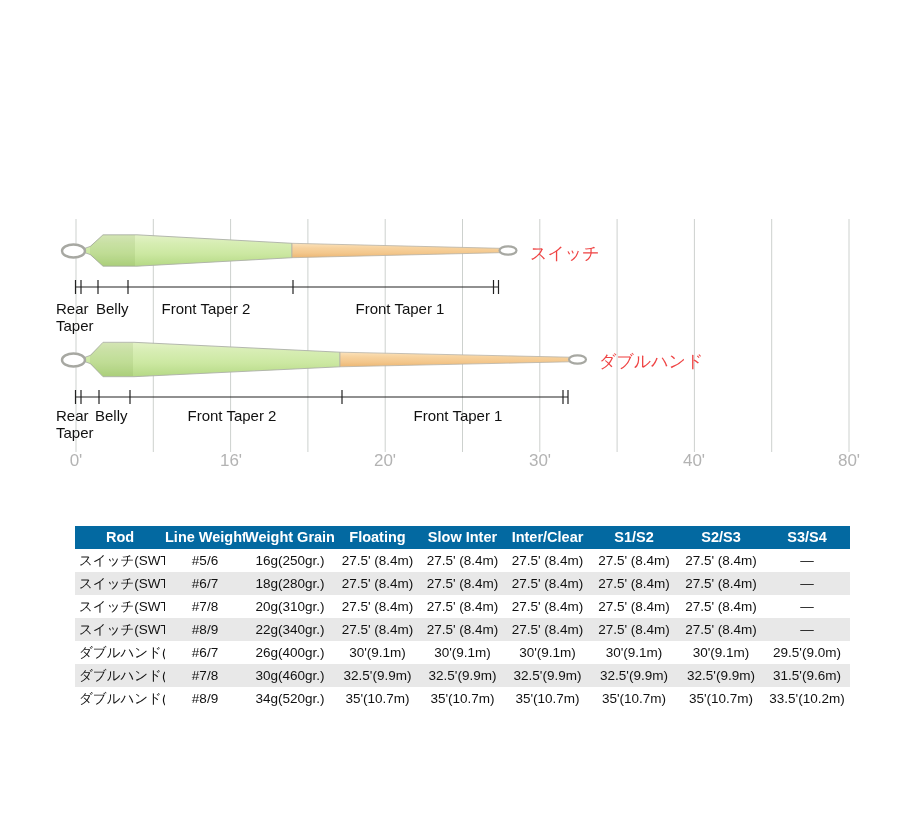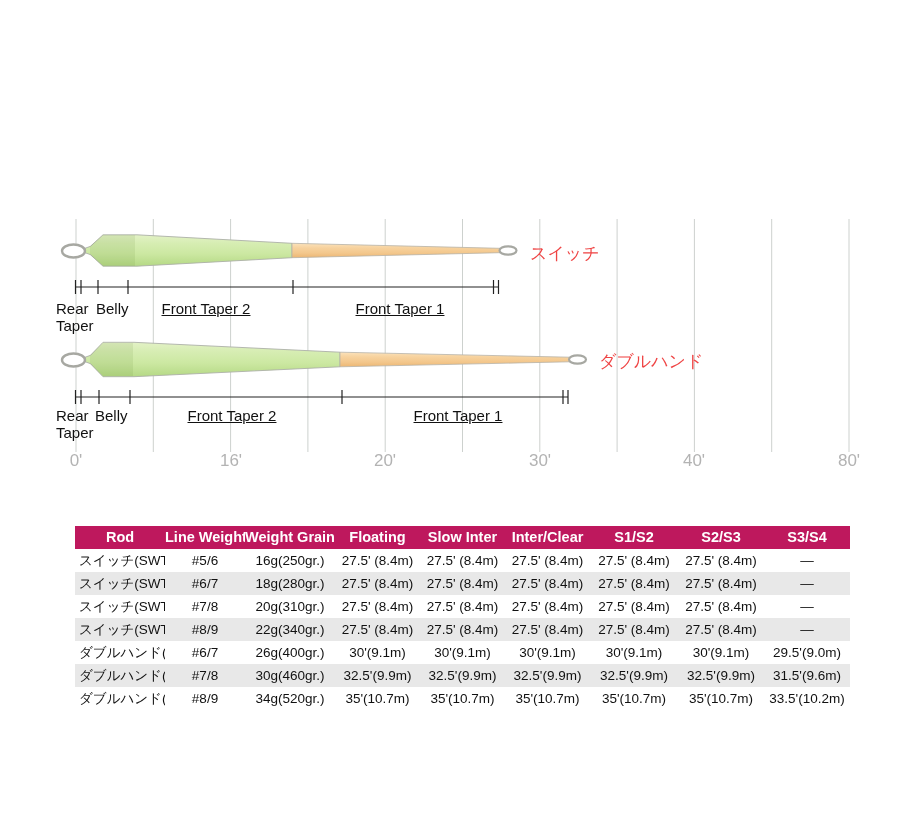--- a/index.html
+++ b/index.html
@@ -1,31 +1,31 @@
 <!DOCTYPE html>
 <html><head>
 <meta charset="utf-8">
 <style>
   html,body{margin:0;padding:0;background:#fff;}
   #canvas{position:relative;width:915px;height:836px;background:#fff;
           font-family:"Liberation Sans",sans-serif;overflow:hidden;}
   .abs{position:absolute;}
   .seg-label{position:absolute;font-size:15px;color:#111;white-space:nowrap;line-height:16px;}
-  .seg-center{text-align:center;width:120px;text-decoration:underline;}
+  .seg-center{text-align:center;width:120px;}
   .line-name{position:absolute;font-size:17px;color:#ef4444;white-space:nowrap;}
   .axis-label{position:absolute;top:451px;width:50px;text-align:center;font-size:17px;color:#b3b3b3;}
   
   .ttl-wrap{position:absolute;left:335px;top:502px;width:514px;height:19px;display:flex;align-items:center;}
   .ttl-tick{width:0;height:15px;border-left:1.5px solid #1f1f1f;}
   .ttl-line{flex:1;border-top:1.5px solid #1f1f1f;height:0;}
   .ttl-label{padding:0 10px;font-weight:bold;font-size:16px;color:#111;white-space:nowrap;}
   
   .spec-table{position:absolute;left:75px;top:526px;width:775px;}
   .tr{display:grid;grid-template-columns:90px 80px 90px 85px 85px 85px 88px 86px 86px;height:23px;line-height:23px;}
-  .tr.head{background:#be185d;}
+  .tr.head{background:#0369a1;}
   .tr.alt{background:#e8e8e8;}
   .td{text-align:center;font-size:13.5px;color:#111;white-space:nowrap;overflow:hidden;}
   .tr.head .td{color:#fff;font-weight:bold;font-size:14.5px;}
   .td.rod{text-align:left;padding-left:4px;}
 </style>
 </head>
 <body>
 
 <div id="canvas">
 

